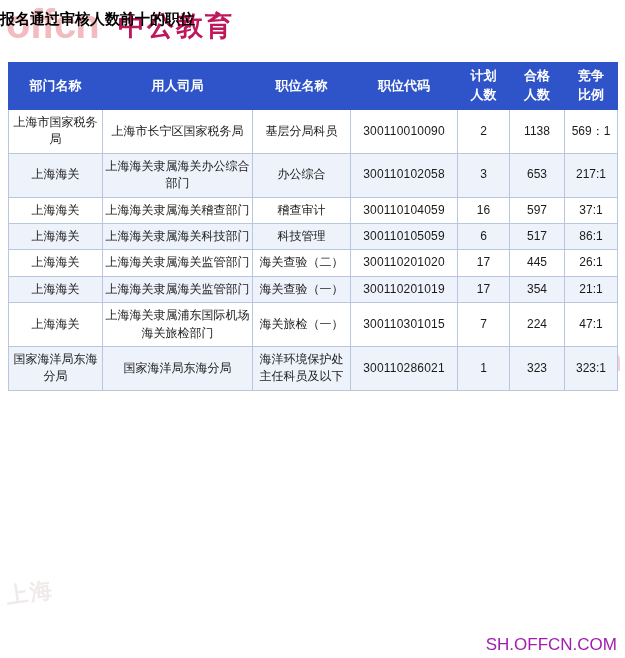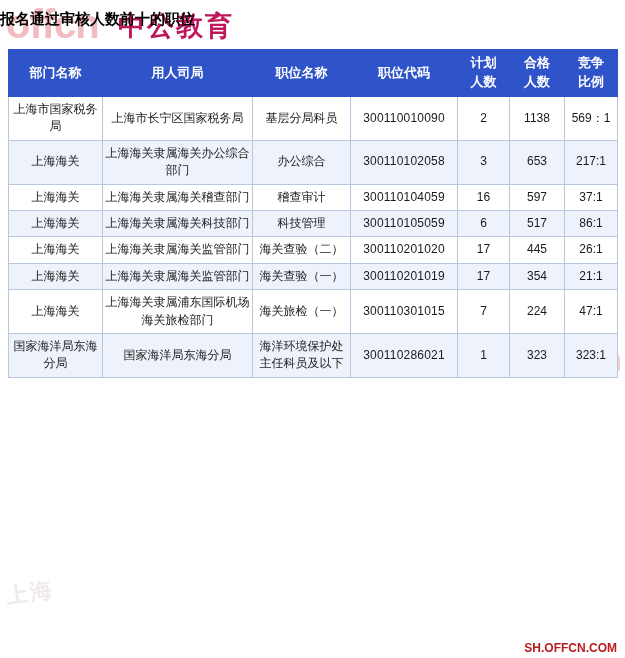--- a/index.html
+++ b/index.html
@@ -50,42 +50,43 @@
     top: 578px;
     left: 6px;
     font-size: 22px;
     color: #f0eaea;
     letter-spacing: 2px;
     transform: rotate(-8deg);
   }
   .wm-footer {
     bottom: 3px;
     right: 8px;
-    font-size: 12px;
-    color: #b91c1c;
-    font-weight: bold;
+    font-size: 17px;
+    color: #a21caf;
+    font-weight: normal;
   }
 
   
   .page-title {
     text-align: left;
     font-size: 15px;
     font-weight: bold;
     color: #000;
     padding-top: 10px;
     padding-bottom: 8px;
     position: relative;
     z-index: 3;
   }
 
   
   .table-wrap {
     position: relative;
     z-index: 2;
     padding: 12px 8px;
+    margin-top: 13px;
   }
   table.data {
     border-collapse: collapse;
     width: 609px;
     table-layout: fixed;
     background: transparent;
   }
   table.data th,
   table.data td {
     border: 1px solid #b9c6e0;

